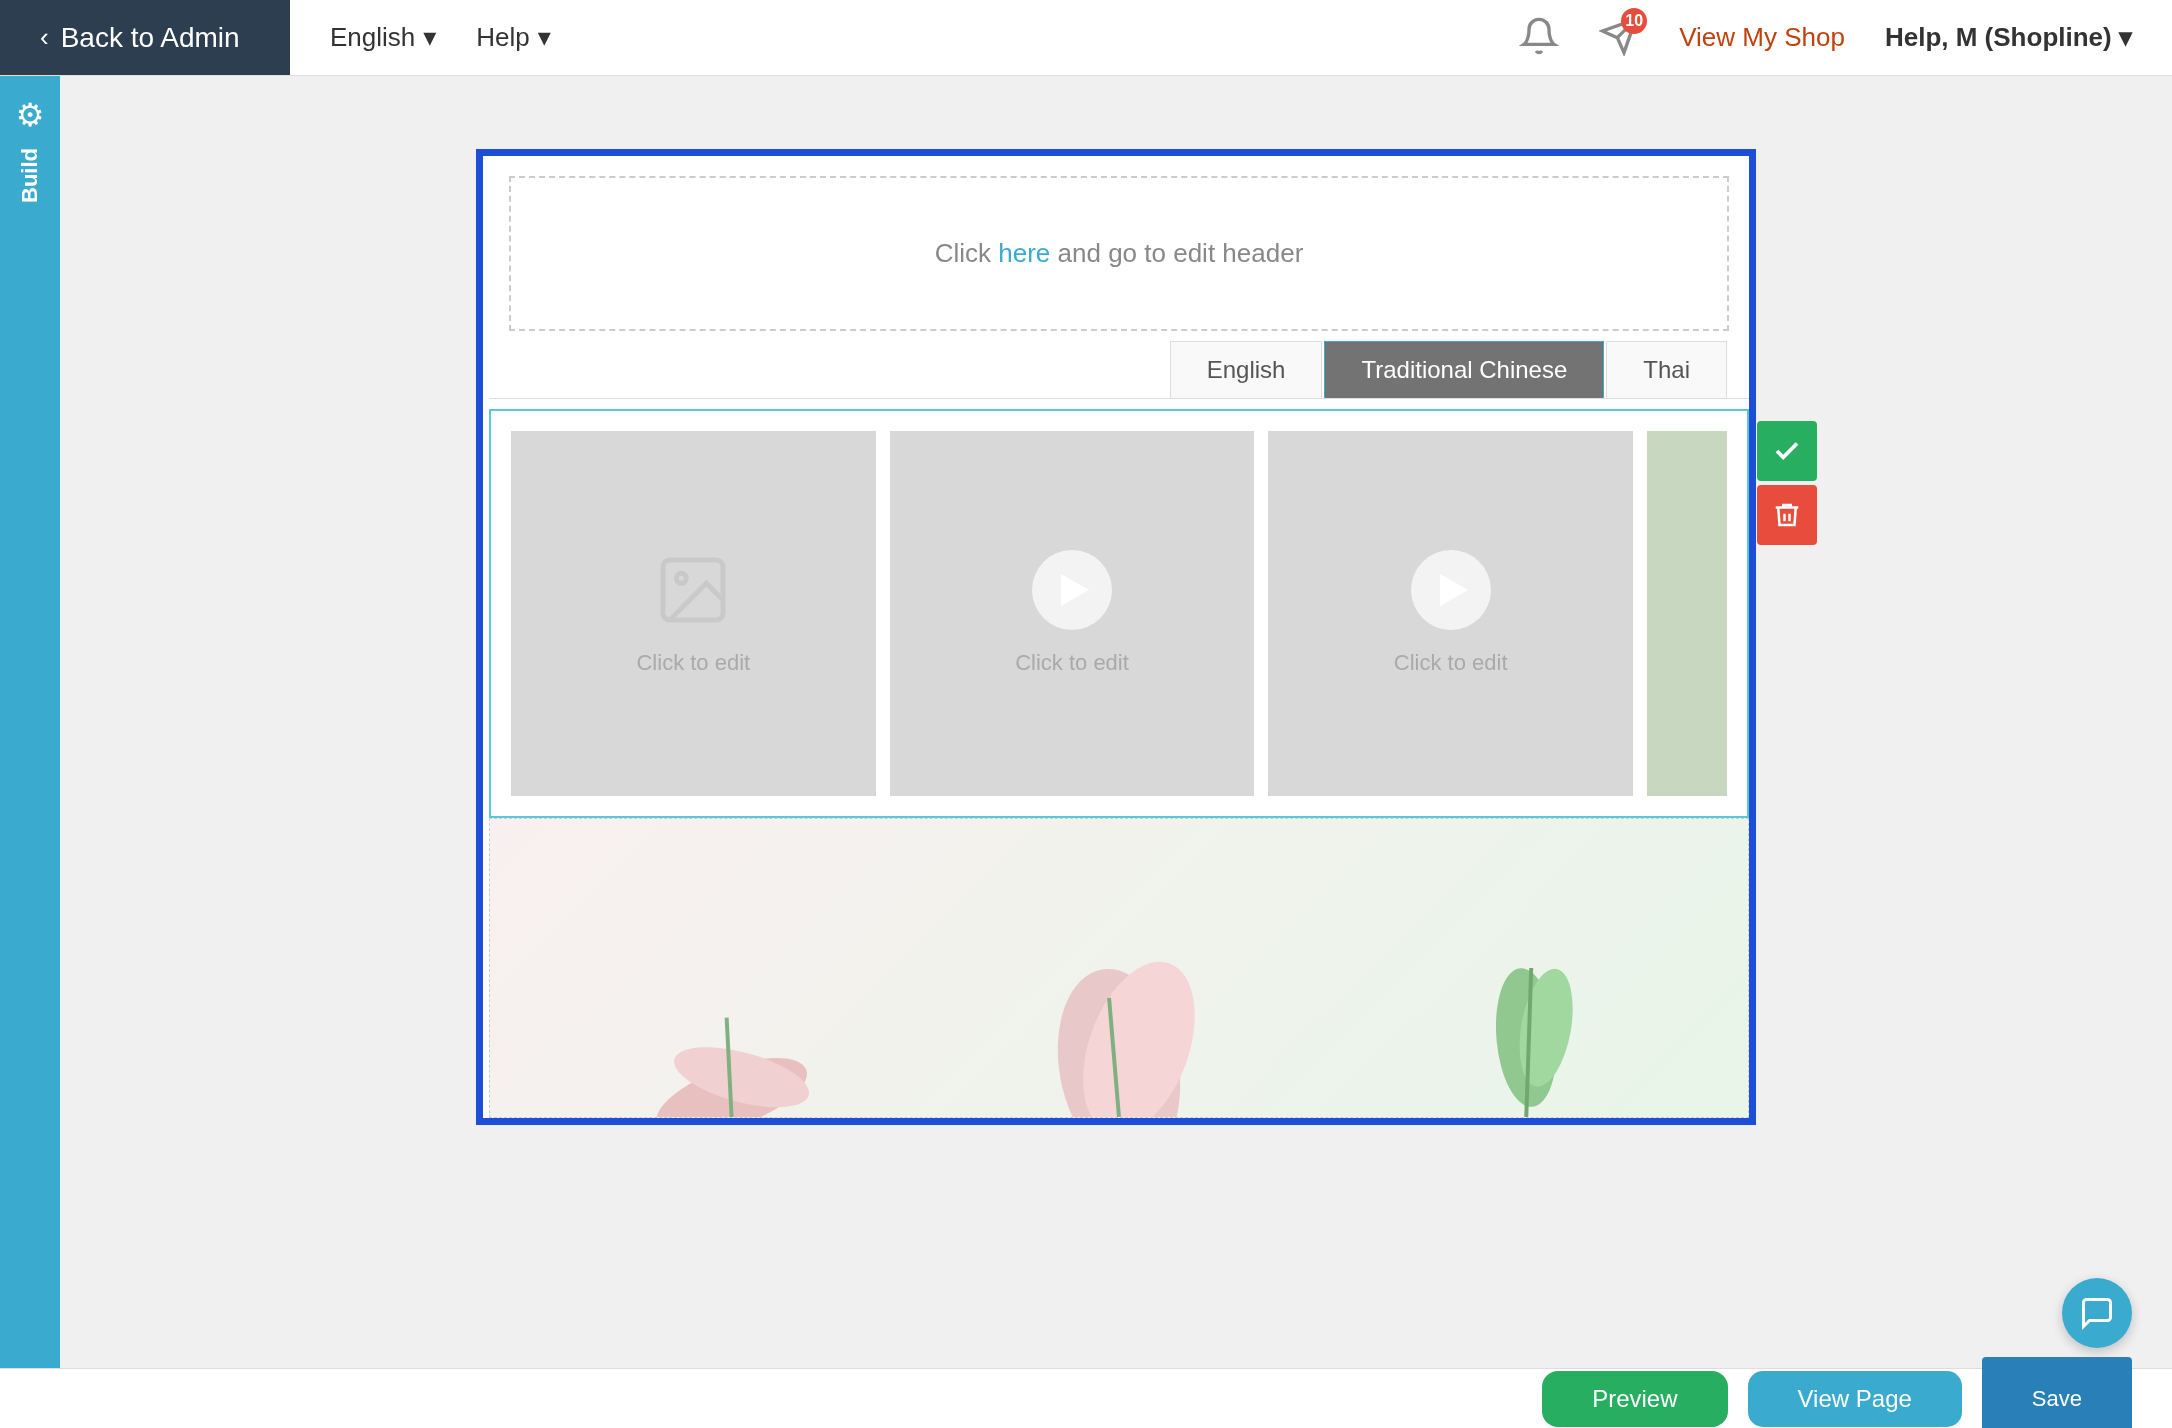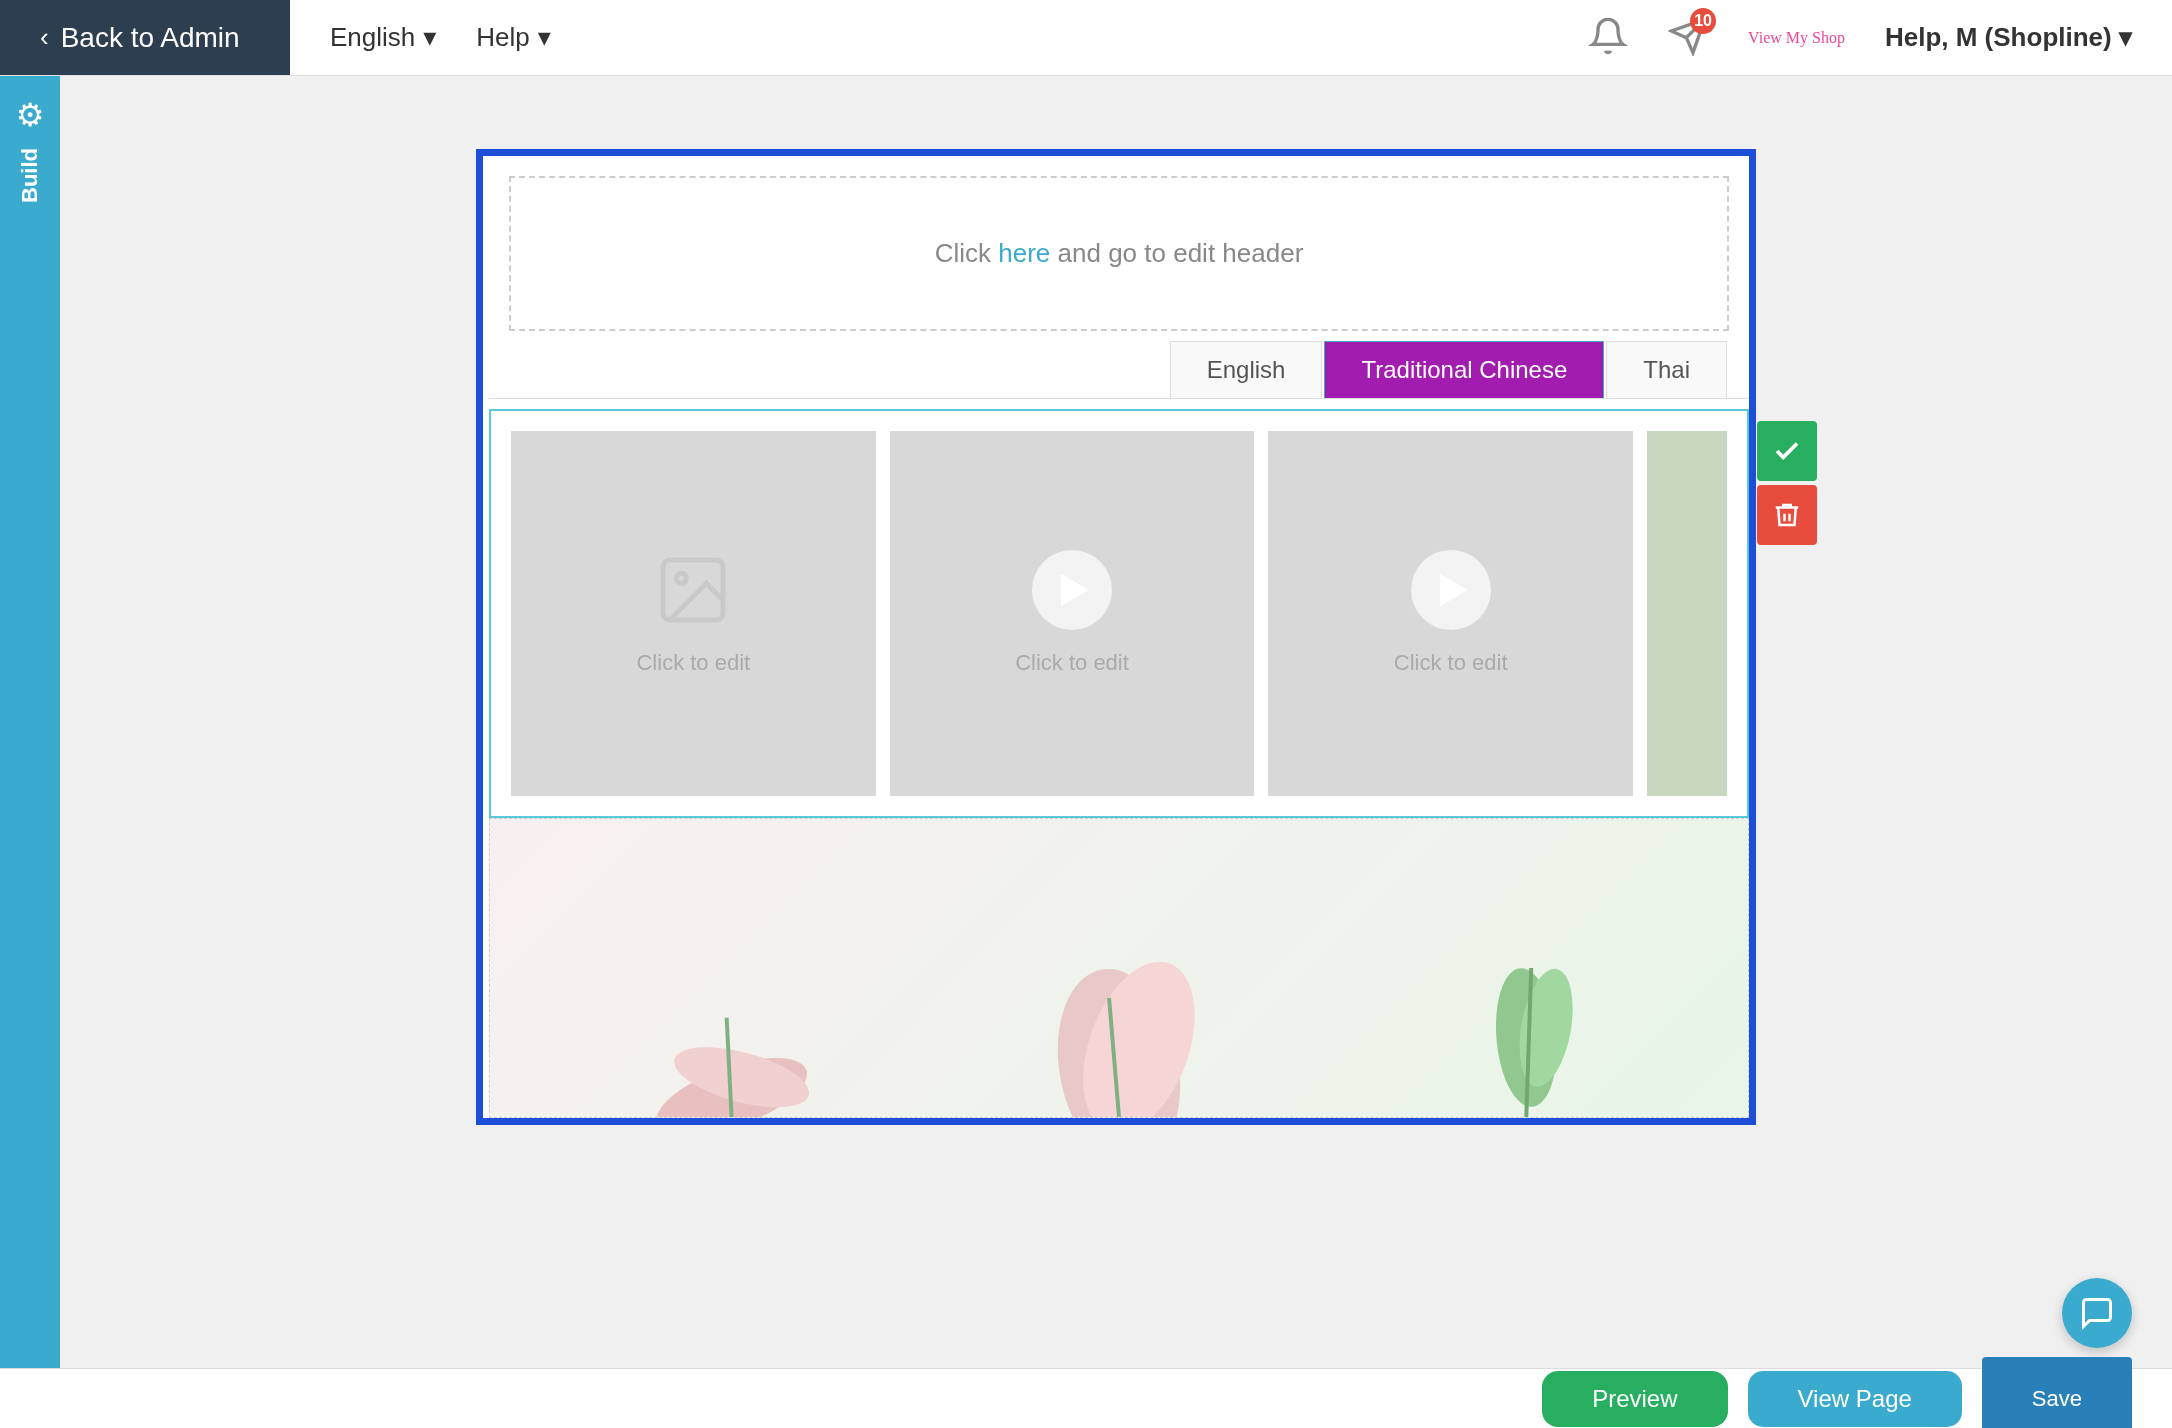--- a/index.html
+++ b/index.html
@@ -63,24 +63,23 @@
       border-radius: 50%;
       width: 26px;
       height: 26px;
       font-size: 16px;
       display: flex;
       align-items: center;
       justify-content: center;
       font-weight: bold;
     }
     .view-my-shop {
-      font-size: 16px;
-      color: #ec4899;
-      cursor: pointer;
-      font-family: Liberation Serif, serif;
+      font-size: 26px;
+      color: #c2410c;
+      cursor: pointer;
     }
     .hello-user {
       font-size: 26px;
       color: #333;
       cursor: pointer;
     }
     .hello-user span { font-weight: bold; }
 
     
     .main {
@@ -165,21 +164,21 @@
       padding: 14px 36px;
       font-size: 24px;
       cursor: pointer;
       color: #555;
       border: 1px solid #ddd;
       border-bottom: none;
       background: #f9f9f9;
       margin-right: 2px;
     }
     .lang-tab.active {
-      background: #a21caf;
+      background: #737373;
       color: #fff;
       border-color: #3aabcf;
     }
 
     
     .media-section {
       border: 2px solid #5bc8d8;
       margin: 0;
       padding: 20px;
       position: relative;

